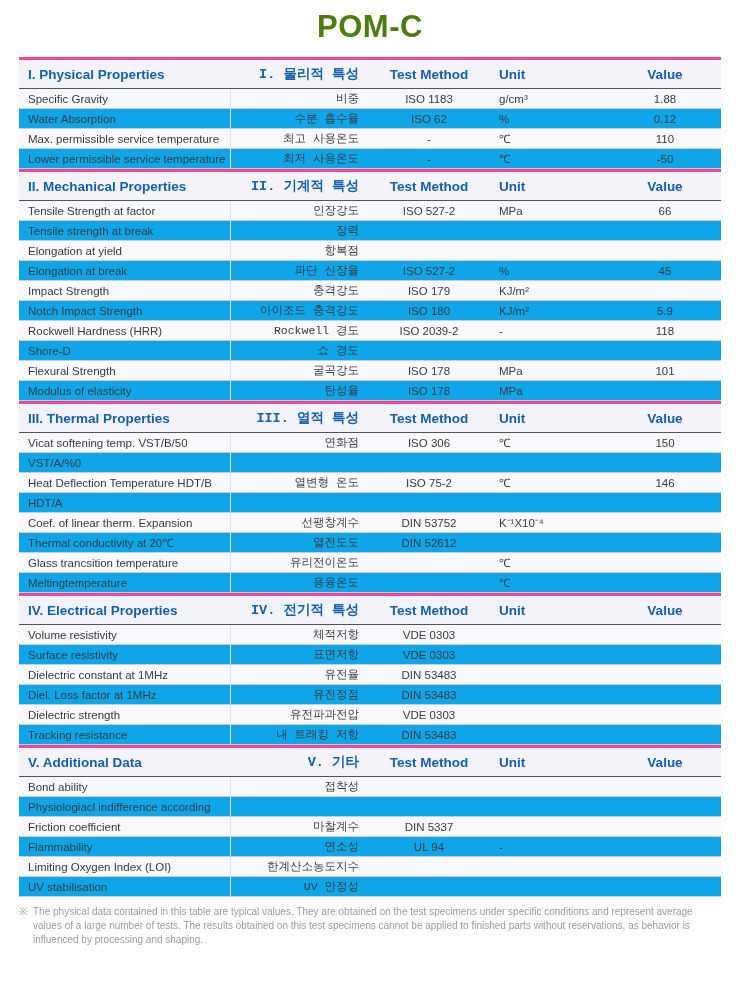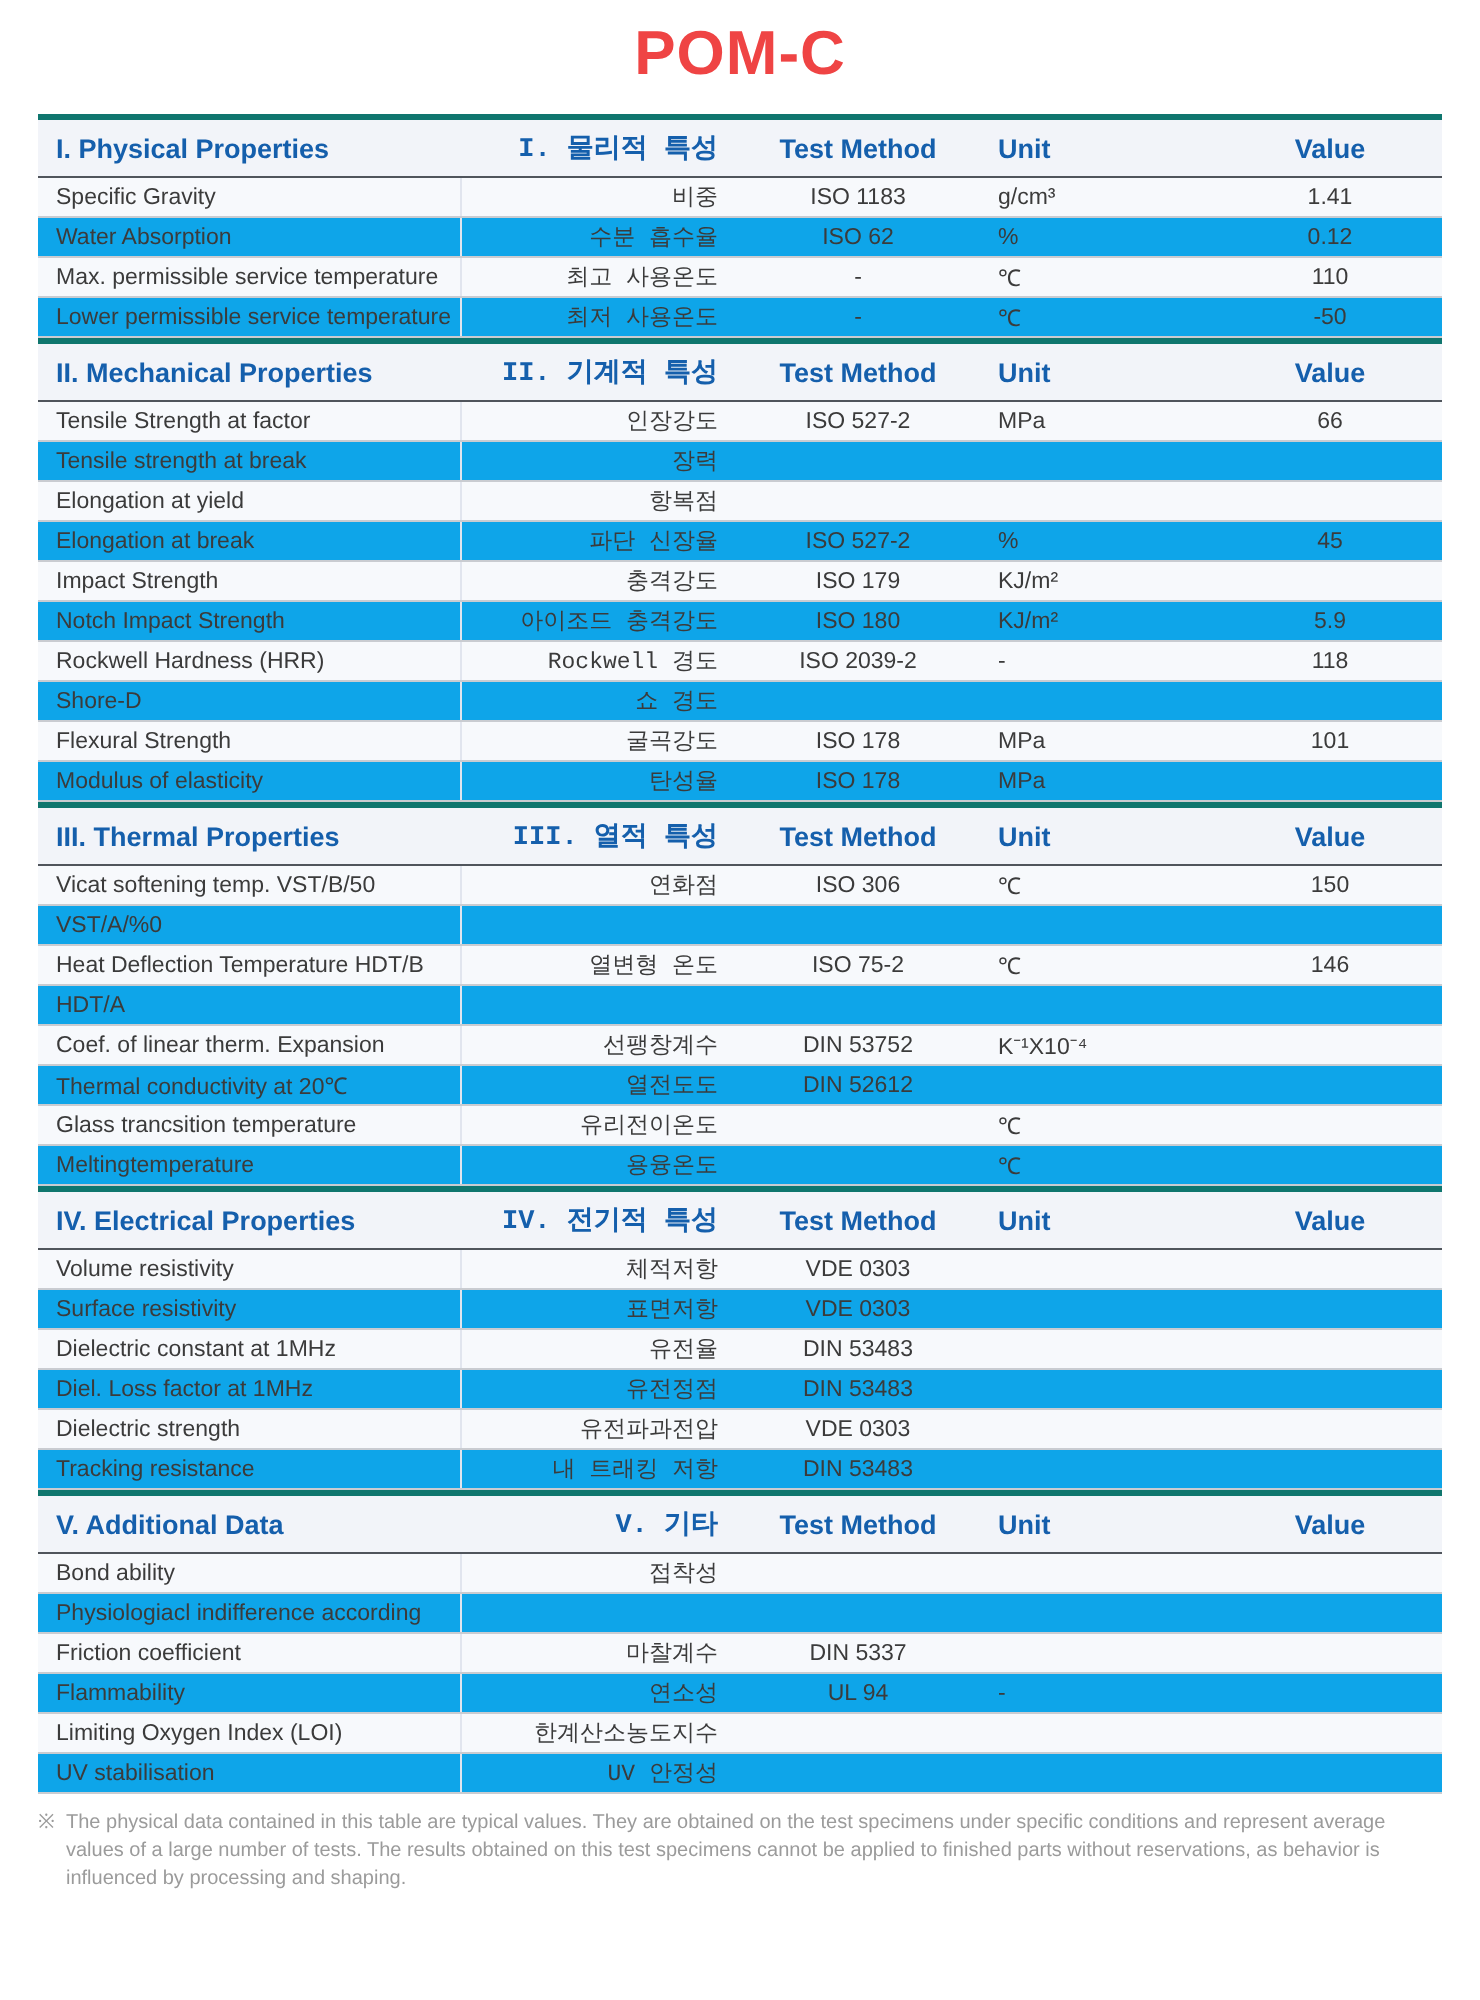--- a/index.html
+++ b/index.html
@@ -7,31 +7,31 @@
   body {
     width:740px; height:1000px;
     font-family:"Liberation Sans", sans-serif;
     overflow:hidden;
   }
   .page { width:740px; height:1000px; padding-top:9px; }
   .title {
     text-align:center;
     font-size:31px;
     font-weight:bold;
-    color:#ef4444;
+    color:#4d7c0f;
     letter-spacing:0.5px;
     margin-bottom:12px;
   }
   .table { margin:0 19px; width:702px; }
   section { display:block; }
   .hrow {
     display:flex;
     align-items:center;
     height:32px;
-    border-top:3px solid #0f766e;
+    border-top:3px solid #ec4899;
     border-bottom:1px solid #50555c;
     background:#f2f4f9;
     color:#155fac;
     font-weight:bold;
     font-size:13.5px;
   }
   .drow {
     display:flex;
     align-items:center;
     height:20px;
@@ -71,21 +71,21 @@
       <div class="c c3">Test Method</div>
       <div class="c c4">Unit</div>
       <div class="c c5">Value</div>
     </div>
     <div class="rows">
   <div class="drow">
     <div class="c c1">Specific Gravity</div>
     <div class="c c2">비중</div>
     <div class="c c3">ISO 1183</div>
     <div class="c c4">g/cm³</div>
-    <div class="c c5">1.41</div>
+    <div class="c c5">1.88</div>
   </div>
 
   <div class="drow">
     <div class="c c1">Water Absorption</div>
     <div class="c c2">수분 흡수율</div>
     <div class="c c3">ISO 62</div>
     <div class="c c4">%</div>
     <div class="c c5">0.12</div>
   </div>
 

